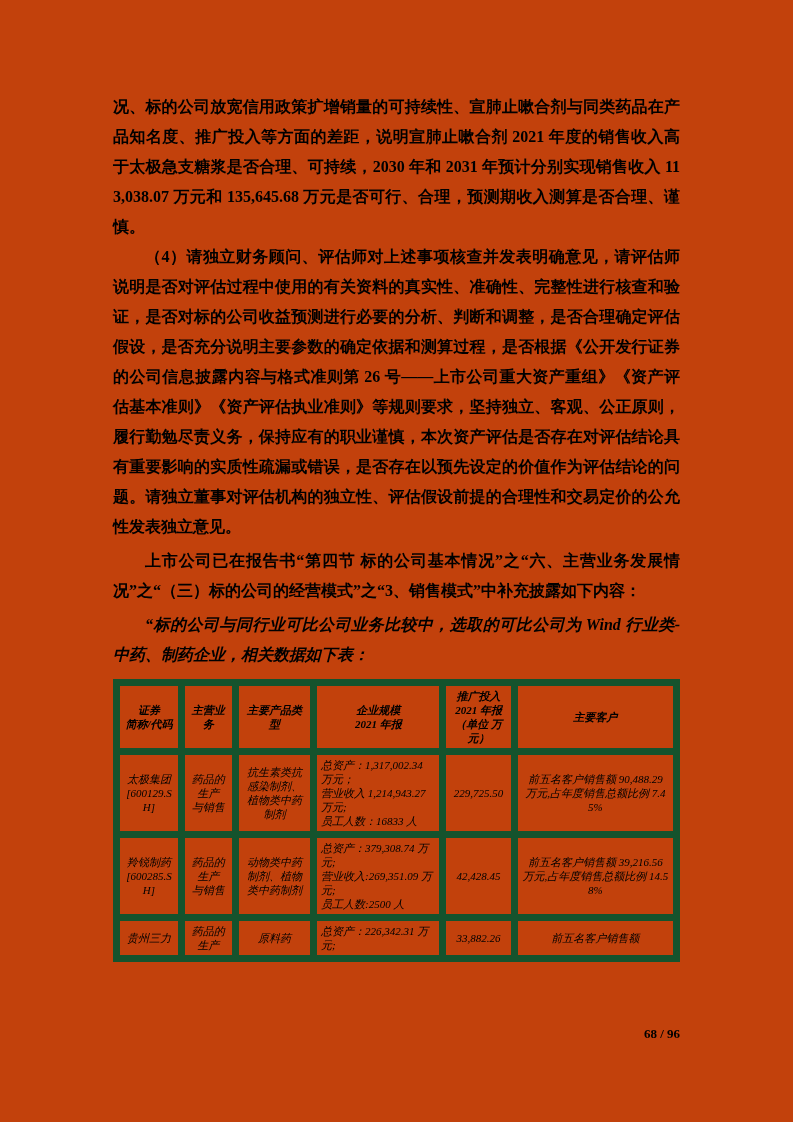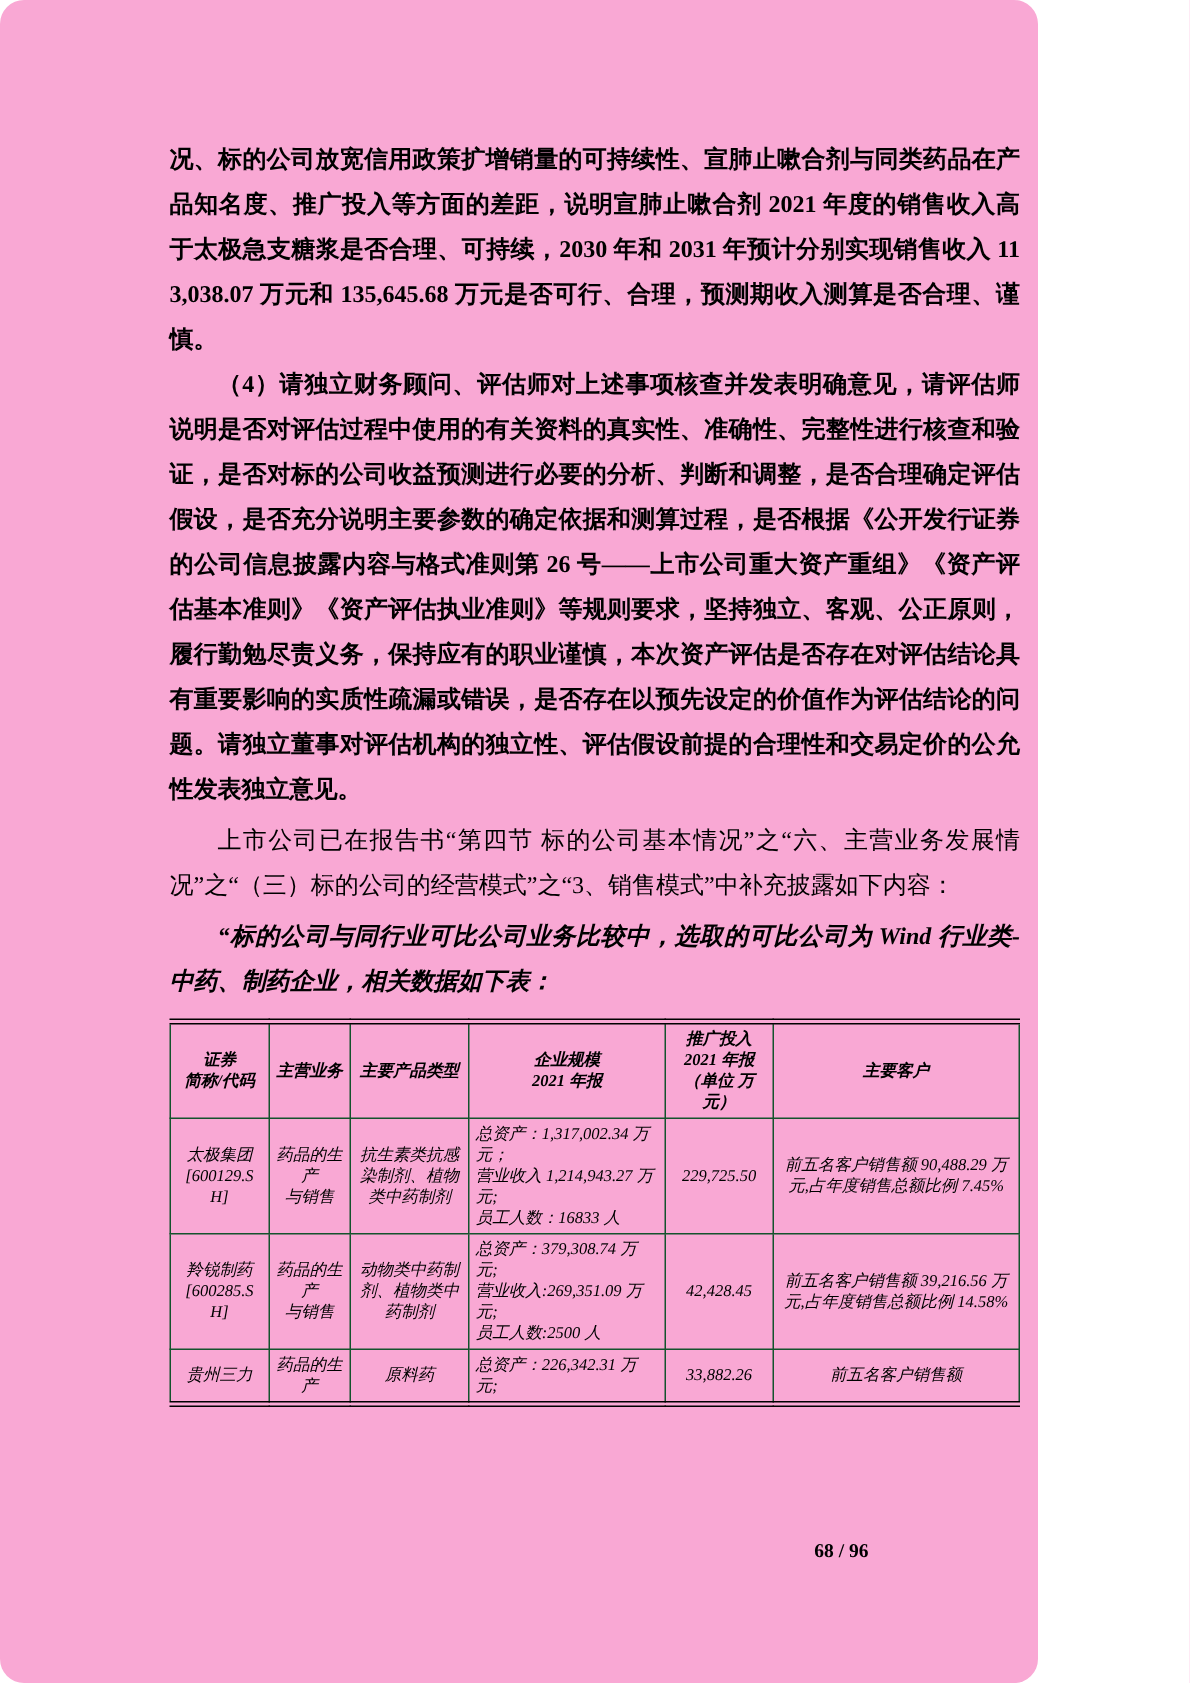--- a/index.html
+++ b/index.html
@@ -2,40 +2,40 @@
 <html><head>
 <meta charset="utf-8">
 <style>
   html, body {
     margin: 0;
     padding: 0;
     background: #ffffff;
   }
   .page {
     position: relative;
-    width: 692px;
+    width: 793px;
     height: 1122px;
-    background: #f9a8d4;
+    background: #c2410c;
     overflow: hidden;
     font-family: "Liberation Serif", "DejaVu Serif", serif;
     color: #000000;
-    border-radius: 16px;
   }
   .content {
     position: absolute;
     left: 113px;
     top: 92px;
     width: 567px;
   }
   .para {
     margin: 0;
     font-size: 16px;
     line-height: 30px;
     text-align: justify;
     word-break: break-all;
+    font-weight: bold;
   }
   .para.bold { font-weight: bold; }
   .para.indent { text-indent: 2em; }
   .para.kaiti {
     font-style: italic;
     font-weight: bold;
   }
   .reply-label {
     margin-top: 10px;
   }
@@ -48,21 +48,21 @@
     width: 567px;
     border-collapse: collapse;
     table-layout: fixed;
     font-size: 11px;
     line-height: 14px;
     font-style: italic;
     border-top: 4px double #000;
     border-bottom: 4px double #000;
   }
   table.cmp th, table.cmp td {
-    border: 1px solid #14532d;
+    border: 7px solid #14532d;
     padding: 3px 4px;
     text-align: center;
     vertical-align: middle;
     white-space: pre-line;
     word-break: break-all;
     font-weight: normal;
   }
   table.cmp th { font-weight: bold; }
   table.cmp td.left { text-align: left; }
   .col-code   { width: 11.6%; }

